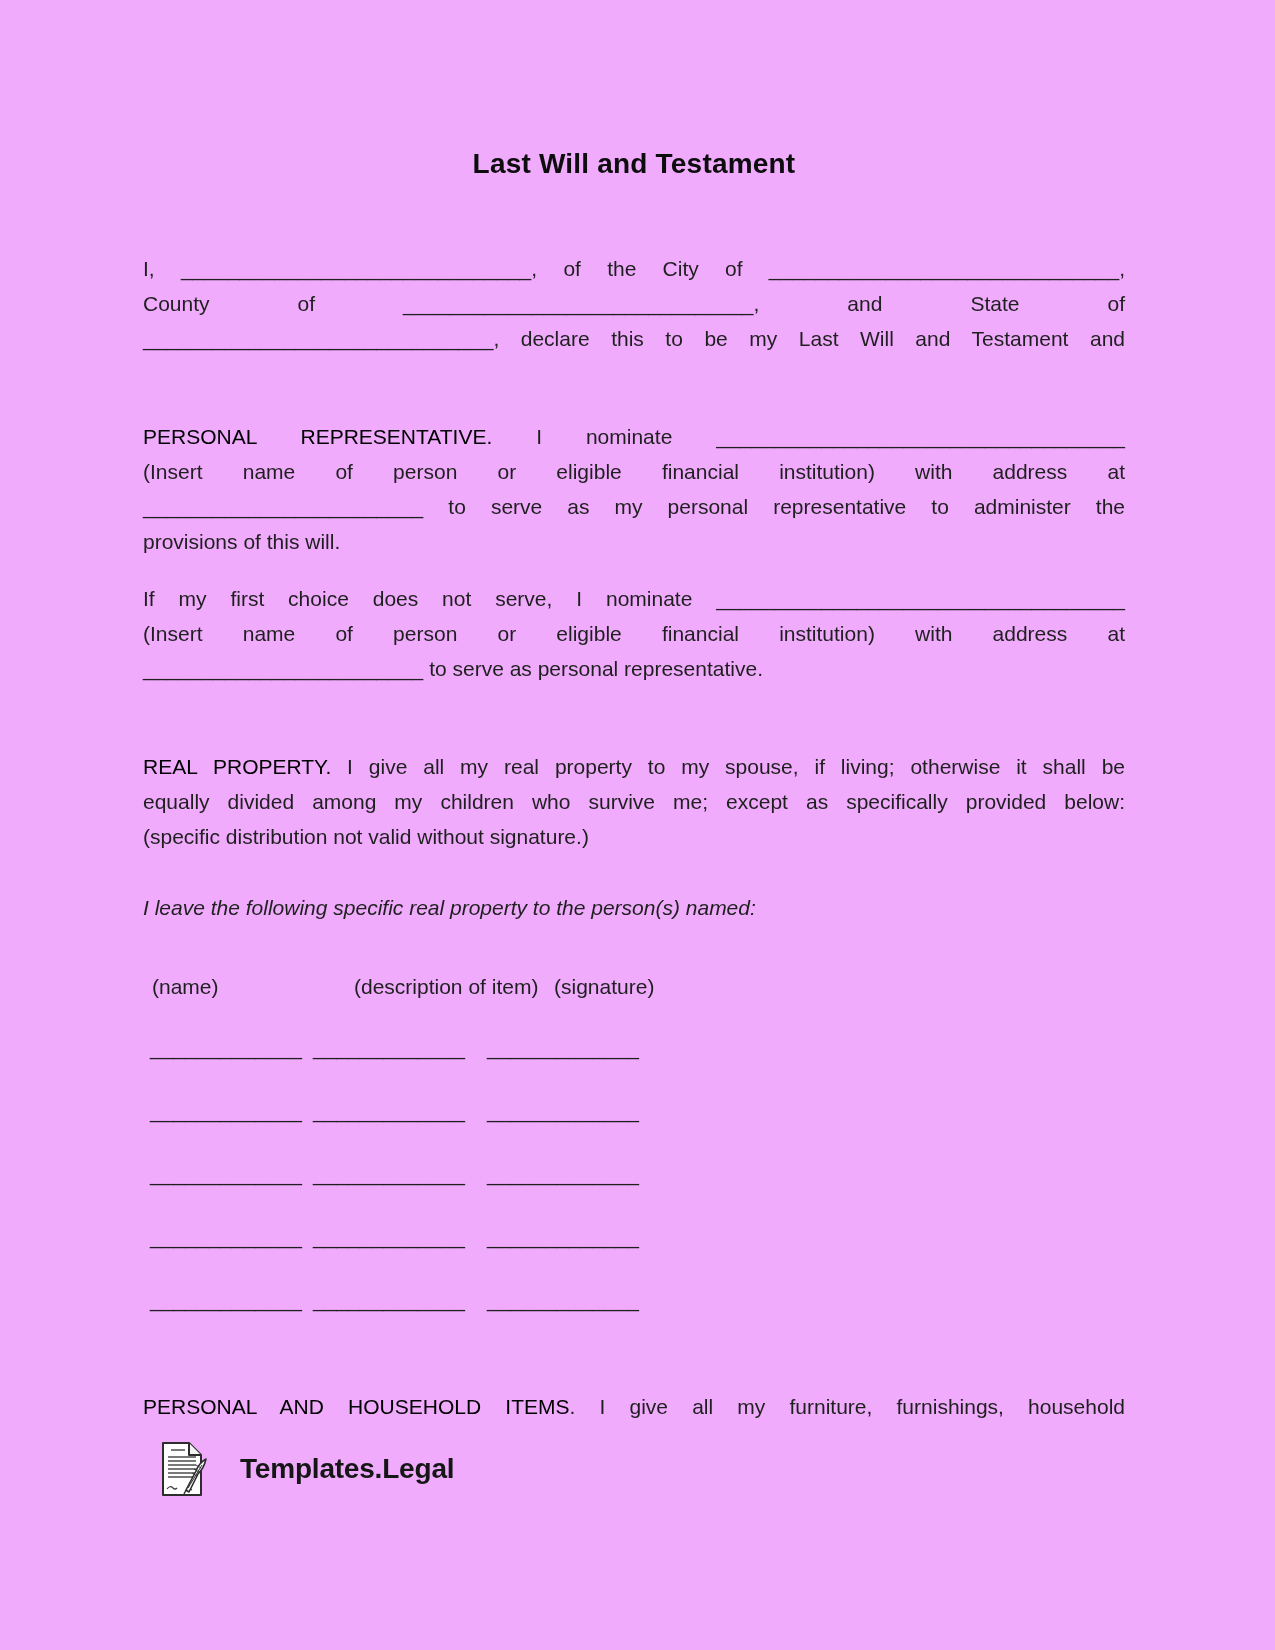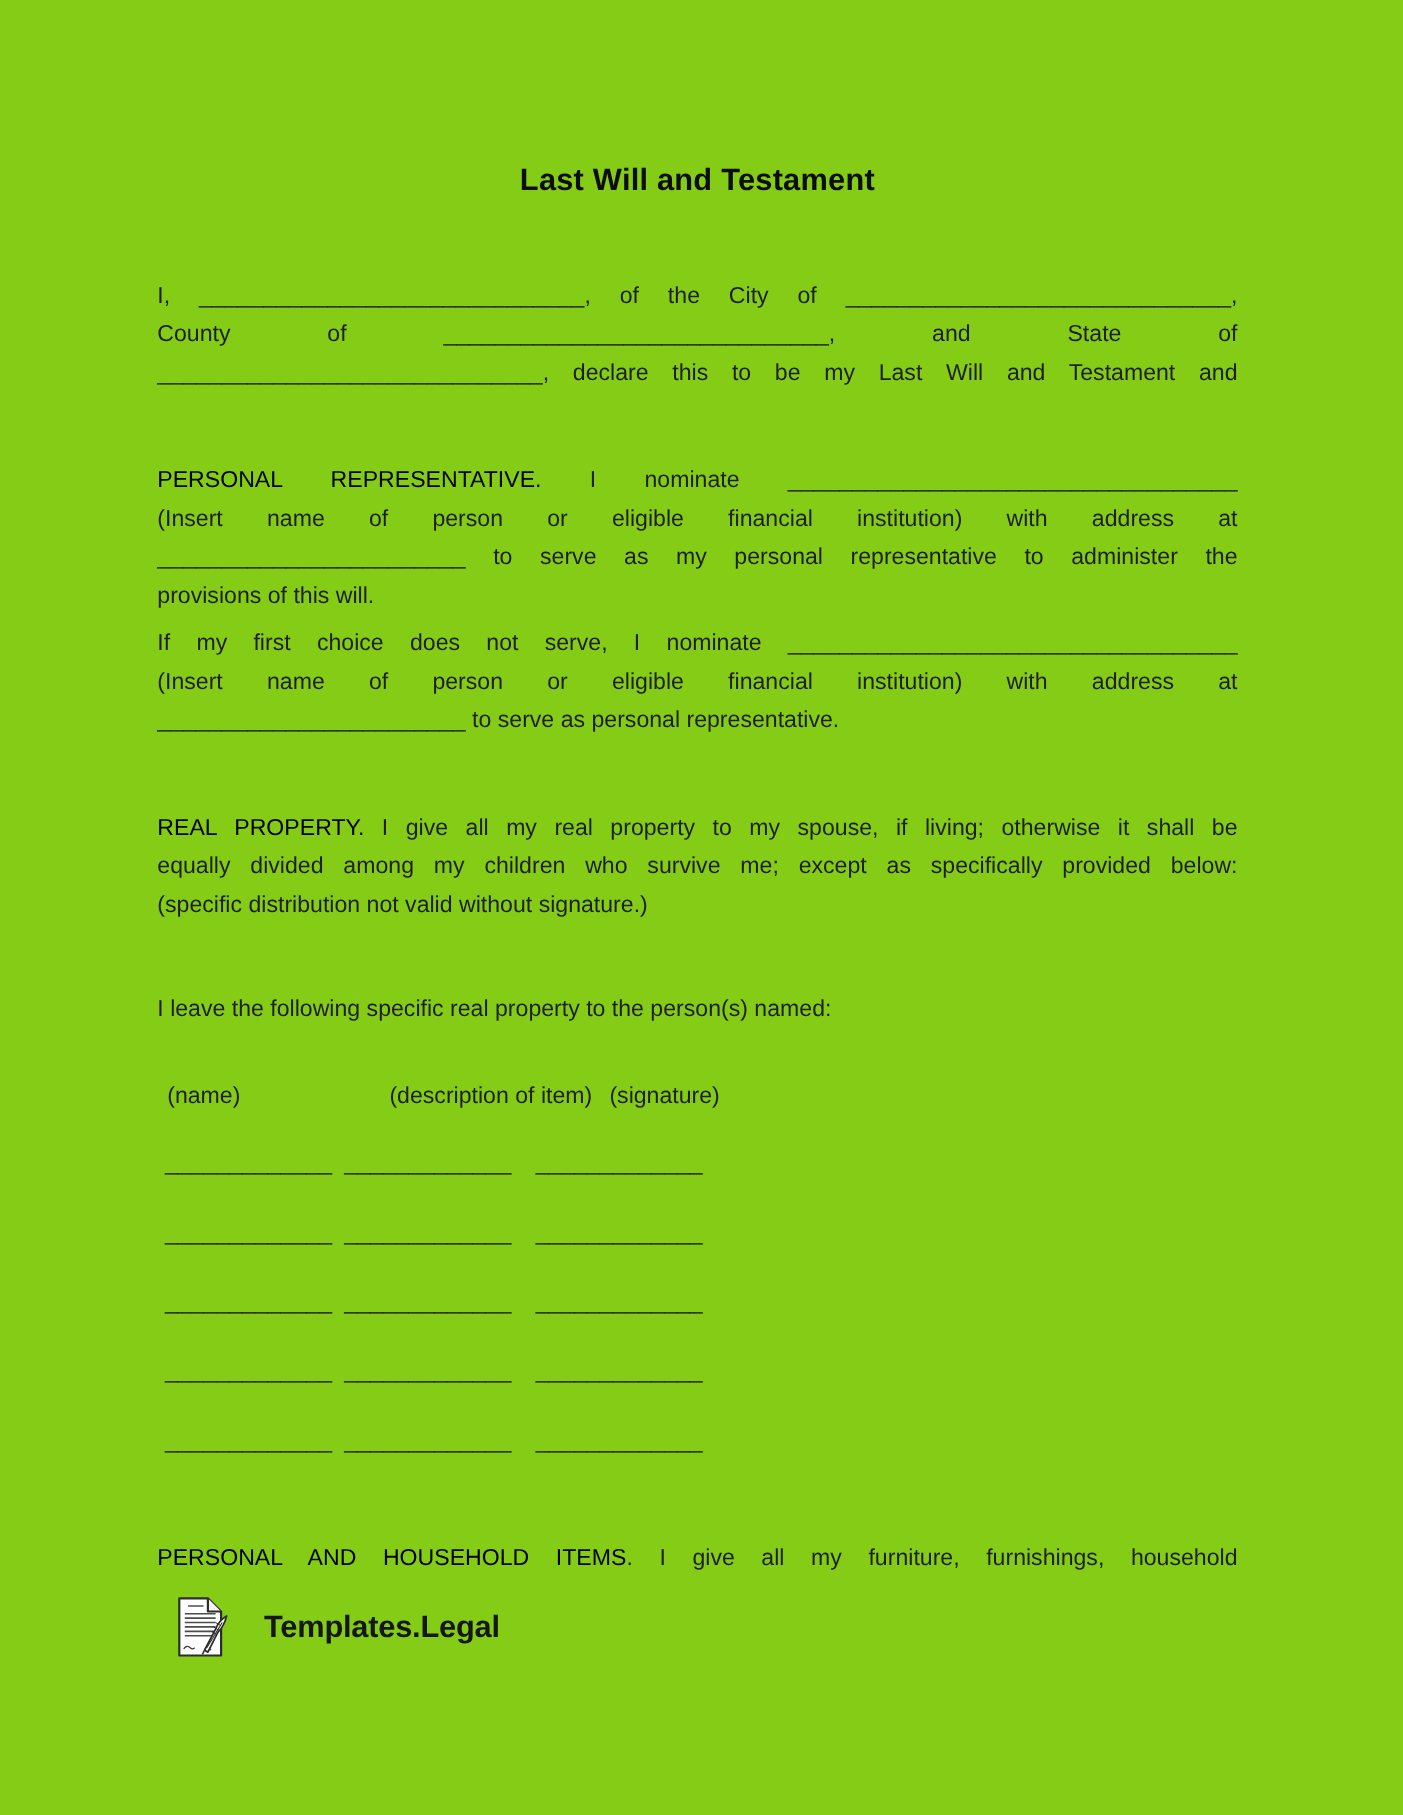--- a/index.html
+++ b/index.html
@@ -1,19 +1,19 @@
 <!DOCTYPE html>
 <html><head>
 <meta charset="utf-8">
 <style>
   html,body { margin:0; padding:0; background:#ffffff; }
   .page {
     position:relative;
     width:1275px; height:1650px;
-    background:#84cc16;
+    background:#f0abfc;
     color:#1f1f1f;
     font-family:"Liberation Sans", sans-serif;
     font-size:21px;
     line-height:35px;
     box-sizing:border-box;
     padding:148px 150px 0 143px;
     overflow:hidden;
   }
   .title {
     margin:0;
@@ -24,23 +24,23 @@
     text-align:center;
     letter-spacing:0.2px;
   }
   .para { margin:0; }
   .jline { text-align:justify; text-align-last:justify; }
   .plain { text-align:left; }
   .bold  { font-weight:400; color:#000000; }
 
   .mt-intro  { margin-top:72px; }
   .mt-pr1    { margin-top:63px; }
-  .mt-pr2    { margin-top:8px; }
+  .mt-pr2    { margin-top:22px; }
   .mt-rp     { margin-top:63px; }
-  .mt-lead   { margin-top:60px; }
+  .mt-lead   { margin-top:36px;font-style:italic; }
 
   .tbl-header { margin-top:44px; padding-left:9px; white-space:nowrap; }
   .tbl-header .h1 { display:inline-block; width:202px; }
   .tbl-header .h2 { display:inline-block; width:200px; }
   .tbl-header .h3 { display:inline-block; }
 
   .tbl-rows { margin-top:26px; }
   .tbl-row  { padding-left:7px; white-space:nowrap; margin-bottom:28px; }
   .tbl-row:last-child { margin-bottom:0; }
   .tbl-row .c1 { display:inline-block; width:163px; }

